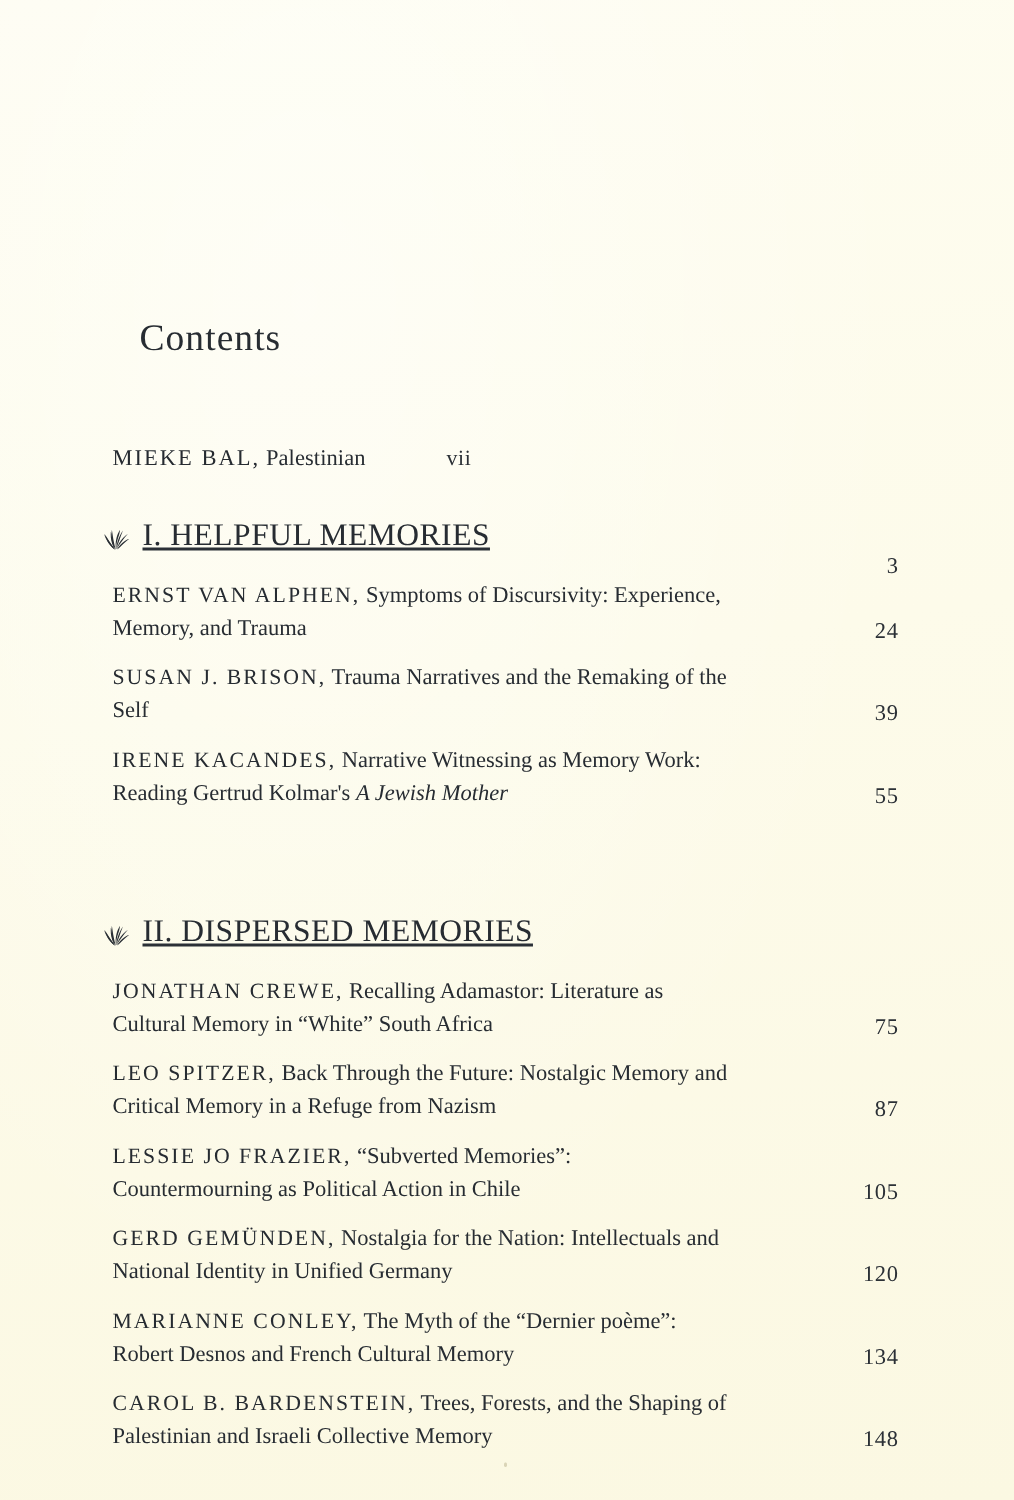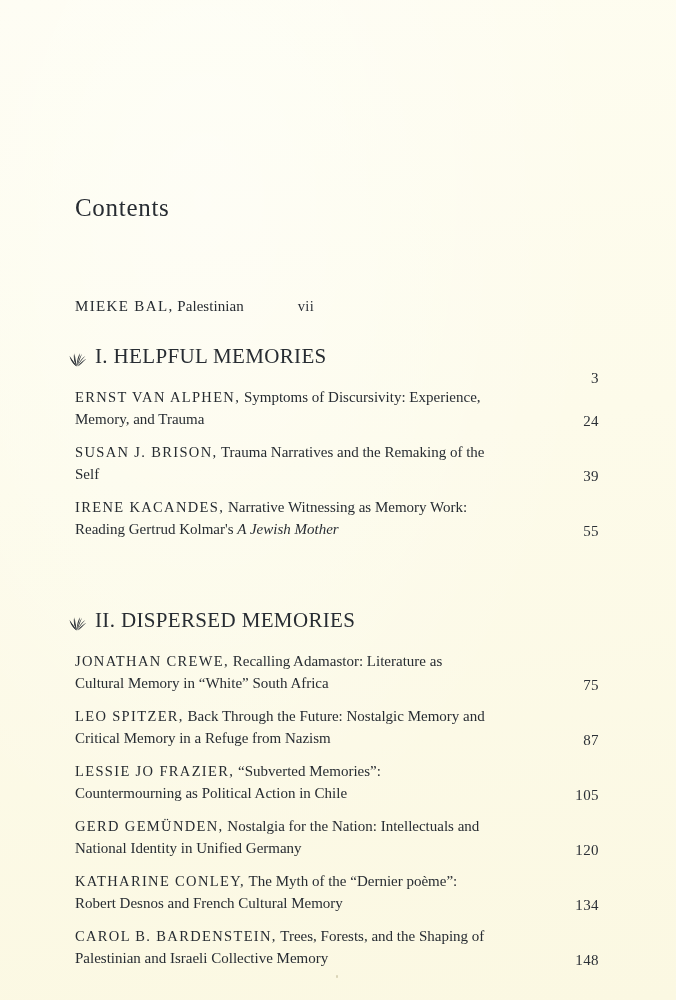--- a/index.html
+++ b/index.html
@@ -28,21 +28,21 @@
     top: 0;
     width: 505px;
   }
 
   
   .page-title {
     font-size: 25px;
     letter-spacing: 0.7px;
     font-weight: 400;
     color: #272c32;
-    margin: 0;
+    margin: 18px;
     position: absolute;
     top: 194px;
     left: 0;
     white-space: nowrap;
   }
 
   
   .intro-row {
     position: absolute;
     top: 297px;
@@ -75,20 +75,21 @@
     width: 505px;
   }
   .section-heading {
     position: relative;
     display: flex;
     align-items: center;
     gap: 9px;
     margin: 0 0 0 -6px;
     font-weight: 400;
     white-space: nowrap;
+    text-decoration: underline;
   }
   .ornament {
     width: 17px;
     height: 19px;
     flex: none;
     display: block;
     margin-top: 2px;
   }
   .section-label {
     font-size: 21px;
@@ -242,21 +243,21 @@
         <div class="entry">
           <div class="entry-text">
             <span class="author">GERD GEMÜNDEN,</span>
             <span>Nostalgia for the Nation: Intellectuals and National Identity in Unified Germany</span>
           </div>
           <span class="entry-page">120</span>
         </div>
 
         <div class="entry">
           <div class="entry-text">
-            <span class="author">KATHARINE CONLEY,</span>
+            <span class="author">MARIANNE CONLEY,</span>
             <span>The Myth of the “Dernier poème”: Robert Desnos and French Cultural Memory</span>
           </div>
           <span class="entry-page">134</span>
         </div>
 
         <div class="entry">
           <div class="entry-text">
             <span class="author">CAROL B. BARDENSTEIN,</span>
             <span>Trees, Forests, and the Shaping of Palestinian and Israeli Collective Memory</span>
           </div>

